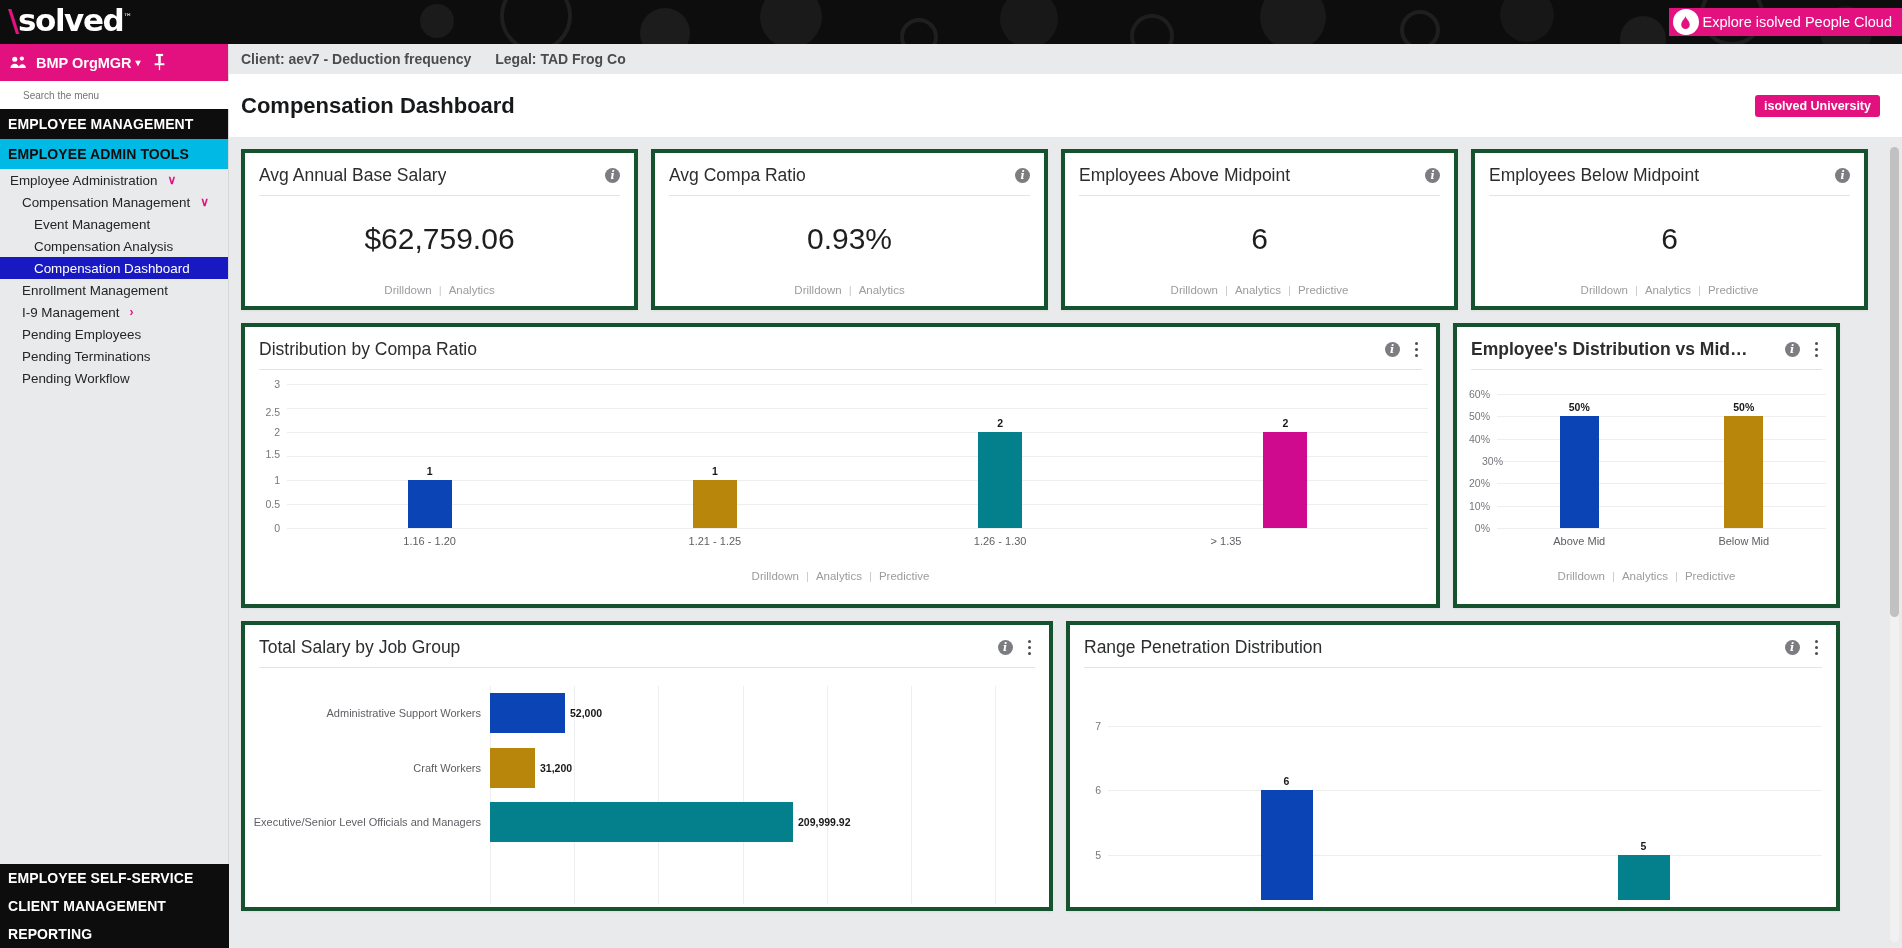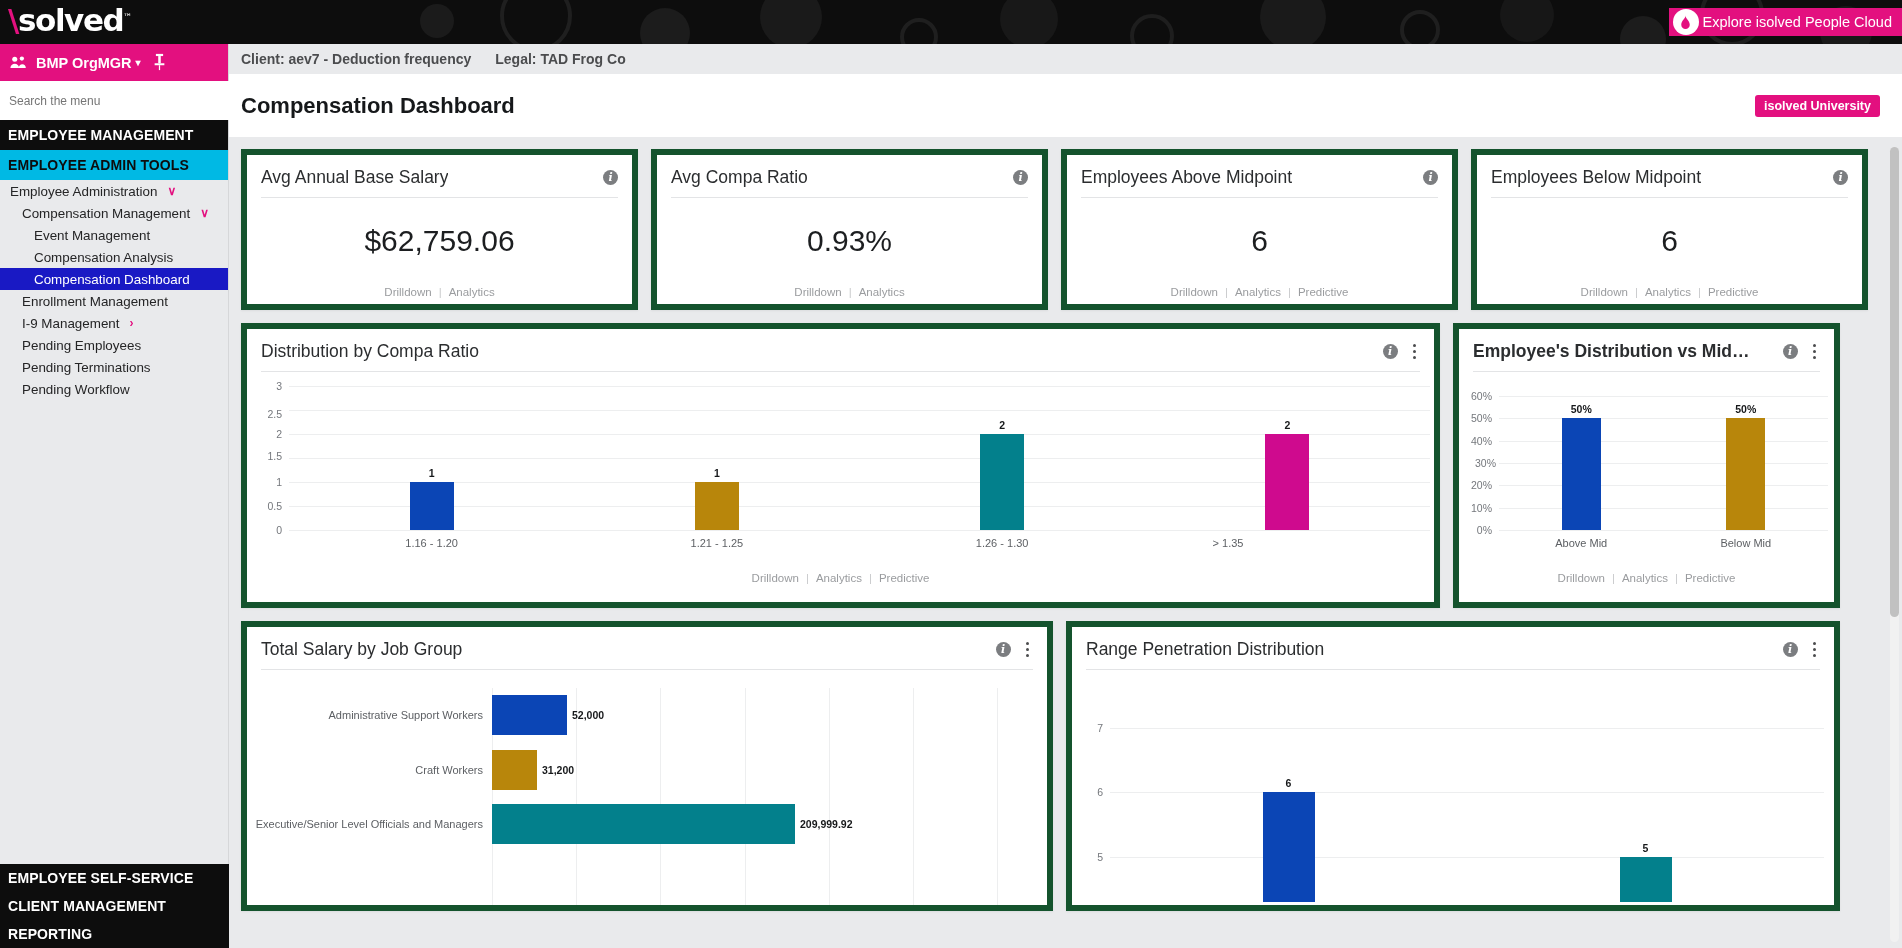--- a/index.html
+++ b/index.html
@@ -43,22 +43,22 @@
   }
   .orgbar {
     height: 37px; background: #e3107f; color: #ffffff;
     display: flex; align-items: center; padding: 0 10px;
     font-size: 14.5px; font-weight: 700; position: relative;
   }
   .orgbar .people { margin-right: 7px; display: flex; }
   .orgbar .caret { margin-left: 4px; font-size: 10px; }
   .orgbar .pin { position: absolute; left: 152px; top: 9px; }
   .searchmenu {
-    height: 39px; background: #ffffff; display: flex; align-items: center;
-    padding: 0 9px; font-size: 12px; color: #8b8d90;
+    height: 28px; background: #ffffff; display: flex; align-items: center;
+    padding: 0 23px; font-size: 10px; color: #8b8d90;
     border: none; width: 229px; outline: none;
     font-family: "Liberation Sans", sans-serif;
   }
   .sec-black {
     height: 30px; background: #0d0d0d; color: #ffffff;
     display: flex; align-items: center; padding: 0 8px;
     font-size: 14px; font-weight: 700; letter-spacing: .1px;
   }
   .sec-cyan {
     height: 30px; background: #00b9e4; color: #0d0d0d;
@@ -107,21 +107,21 @@
     background: #f1f1f1; border-radius: 5px;
   }
   .scrollbar .thumb {
     position: absolute; left: 0; top: 0; width: 9px; height: 470px;
     background: #c1c1c1; border-radius: 5px;
   }
 
   
   .row { display: flex; gap: 13px; margin-bottom: 13px; }
   .card {
-    background: #ffffff; border: 6px solid #14532d;
+    background: #ffffff; border: 4px solid #14532d;
     box-shadow: 0 1px 2px rgba(0,0,0,.06);
   }
   .card-head {
     display: flex; align-items: center; justify-content: space-between;
     padding: 12px 14px 9px 14px;
   }
   .card-title { font-size: 17.5px; color: #2b2d2f; font-weight: 400; white-space: nowrap;
     overflow: hidden; text-overflow: ellipsis; }
   .head-icons { display: flex; align-items: center; gap: 11px; flex-shrink: 0; }
   .info-icon {
@@ -415,21 +415,21 @@
           </div>
           <div class="divline"></div>
           <div class="plot" id="plot-mid" style="height:200px;">
               <div class="gridline" style="left: 40px; top: 158px; width: 329px;"></div>
               <div class="ytick" style="left: 0px; width: 33px; top: 158px;">0%</div>
               <div class="gridline" style="left: 40px; top: 135.667px; width: 329px;"></div>
               <div class="ytick" style="left: 0px; width: 33px; top: 135.667px;">10%</div>
               <div class="gridline" style="left: 40px; top: 113.333px; width: 329px;"></div>
               <div class="ytick" style="left: 0px; width: 33px; top: 113.333px;">20%</div>
               <div class="gridline" style="left: 40px; top: 91px; width: 329px;"></div>
-              <div class="ytick" style="left: 4px; width: 33px; top: 91px;">30%</div>
+              <div class="ytick" style="left: 13px; width: 33px; top: 91px;">30%</div>
               <div class="gridline" style="left: 40px; top: 68.6667px; width: 329px;"></div>
               <div class="ytick" style="left: 0px; width: 33px; top: 68.6667px;">40%</div>
               <div class="gridline" style="left: 40px; top: 46.3333px; width: 329px;"></div>
               <div class="ytick" style="left: 0px; width: 33px; top: 46.3333px;">50%</div>
               <div class="gridline" style="left: 40px; top: 24px; width: 329px;"></div>
               <div class="ytick" style="left: 0px; width: 33px; top: 24px;">60%</div>
               <div class="vbar" style="left: 102.75px; top: 46.3333px; width: 39px; height: 111.667px; background: rgb(11, 69, 181);"></div>
               <div class="vbar-label" style="left: 122.25px; top: 31.3333px;">50%</div>
               <div class="xtick" style="left: 122.25px; top: 165px;">Above Mid</div>
               <div class="vbar" style="left: 267.25px; top: 46.3333px; width: 39px; height: 111.667px; background: rgb(184, 134, 11);"></div>

